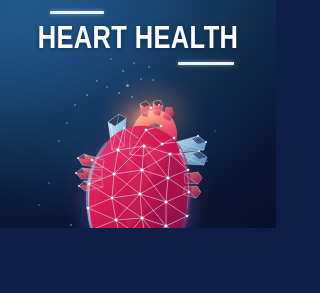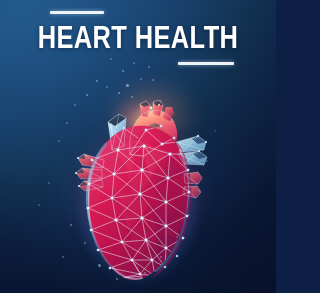--- a/index.html
+++ b/index.html
@@ -1,20 +1,20 @@
 <!DOCTYPE html>
 <html><head>
 <meta charset="utf-8">
 <style>
   html,body{margin:0;padding:0;background:#0d1f45;}
   body{font-family:"Liberation Sans",sans-serif;}
 
   #banner{
     position:relative;
-    width:276px;height:293px;
+    width:276px;height:228px;
     overflow:hidden;
     background:#17406c;
   }
 
   
   .bg-base{
     position:absolute;inset:0;
     background:
       radial-gradient(120% 95% at 8% 2%, #245a8c 0%, #1d4e7e 22%, #173f6a 44%, #12304f 66%, #0e2345 84%, #0b1b3a 100%);
   }

